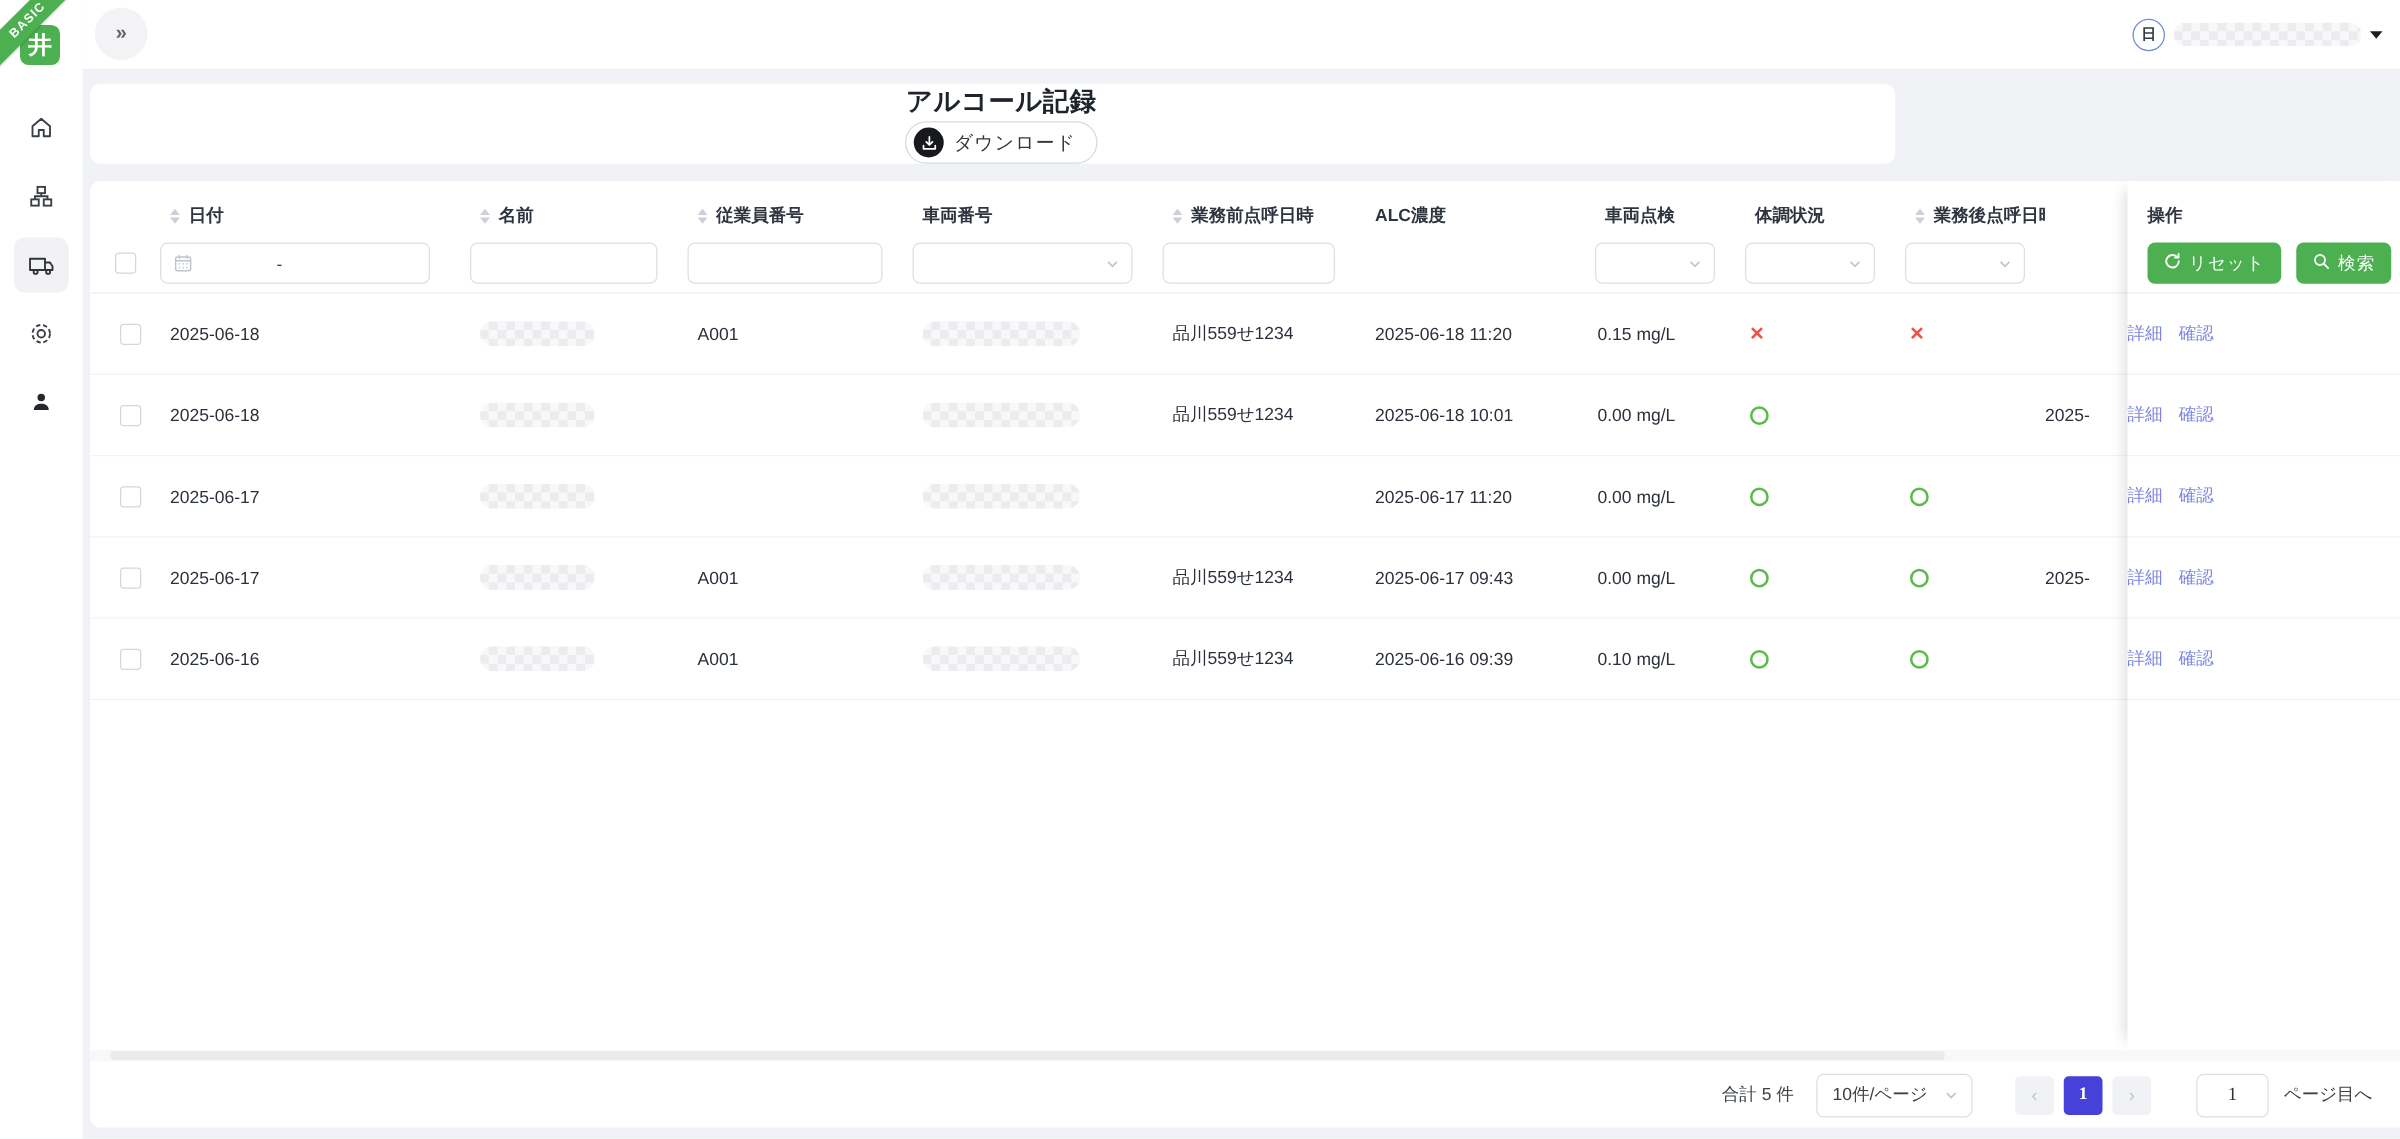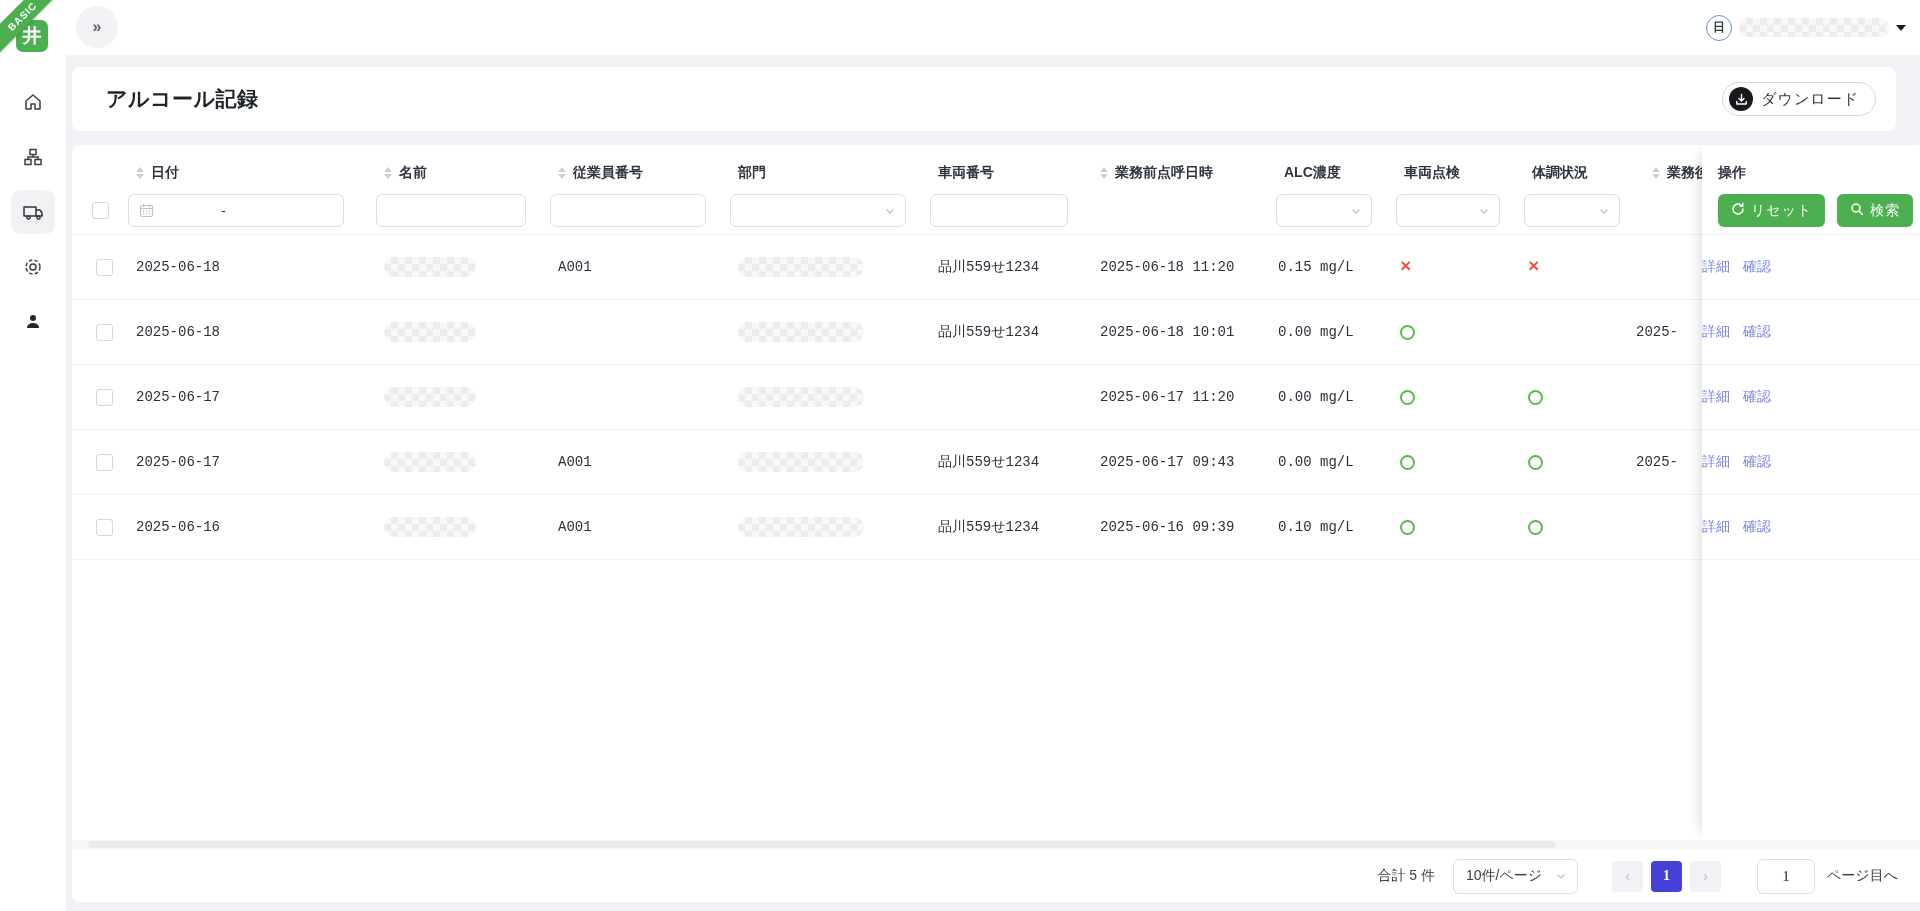--- a/index.html
+++ b/index.html
@@ -27,23 +27,23 @@
                   background:#f3f3f5; color:#5f6570; font-size:16px; font-weight:bold;
                   display:flex; align-items:center; justify-content:center; cursor:pointer; }
   .user-area { position:absolute; right:14px; top:0; height:55px; display:flex; align-items:center; gap:7px; }
   .avatar { width:26px; height:26px; border-radius:50%; border:1.5px solid #6e8fd0; color:#353a44;
             font-size:12px; font-weight:bold; display:flex; align-items:center; justify-content:center; }
   .user-pill { width:150px; height:19px; border-radius:10px; }
   .caret-down { width:0; height:0; border-left:5px solid transparent; border-right:5px solid transparent; border-top:6px solid #1c1e22; }
   .checker { background-image:conic-gradient(#ececee 25%, #f8f8fa 0 50%, #ececee 0 75%, #f8f8fa 0);
              background-size:14px 14px; border-radius:10px; }
   
-  .title-card { position:absolute; left:72px; top:67px; width:1824px; height:64px; background:#fff;
+  .title-card { position:absolute; left:72px; top:67px; width:1444px; height:64px; background:#fff;
                 border-radius:8px; display:flex; align-items:center; justify-content:space-between;
-                padding:0 20px 0 34px; }
+                padding:0 20px 0 34px;flex-direction:column; }
   .page-title { font-size:21px; font-weight:bold; color:#1f242b; letter-spacing:.5px; }
   .dl-btn { height:34px; border-radius:17px; border:1px solid #d6d9de; background:#fff;
             display:flex; align-items:center; gap:8px; padding:0 16px 0 6px; cursor:pointer; }
   .dl-circle { width:24px; height:24px; border-radius:50%; background:#17191c; display:flex; align-items:center; justify-content:center; }
   .dl-label { font-size:15px; color:#33373d; letter-spacing:1px; }
   
   .table-card { position:absolute; left:72px; top:145px; width:1856px; height:757px; background:#fff;
                 border-radius:8px; }
   .grid-row { display:grid; grid-template-columns:48px 248px 174px 180px 200px 162px 184px 120px 128px 120px 260px; }
   .thead-labels { height:42px; }
@@ -58,21 +58,21 @@
              margin-right:16px; font-size:13px; padding:0 8px; color:#333; outline:none; }
   .f-date { height:33px; border:1px solid #dcdfe4; border-radius:6px; background:#fff; width:216px;
             display:flex; align-items:center; padding:0 10px; gap:8px; cursor:pointer; }
   .f-date .sep { flex:0 0 auto; color:#3c4046; font-size:14px; margin:0 auto; transform:translateX(-24px); }
   .f-select { height:33px; border:1px solid #dcdfe4; border-radius:6px; background:#fff; width:100%;
               margin-right:16px; display:flex; align-items:center; justify-content:flex-end; padding:0 9px; cursor:pointer; }
   .cb { width:17px; height:17px; border:1px solid #d4d7dc; border-radius:3px; background:#fff; cursor:pointer; }
   .cb-cell { display:flex; align-items:center; justify-content:center; }
   .trow { height:65px; border-bottom:1px solid #f2f3f6; }
   .trow .cell { display:flex; align-items:center; padding-left:16px; font-size:14px; color:#2b313b;
-                white-space:nowrap; overflow:hidden;font-family:Liberation Mono, monospace; }
+                white-space:nowrap; overflow:hidden; }
   .blob { height:20px; }
   .alc-ok { color:#67c23a; }
   .alc-high { color:#f5564c; }
   .mark-x { color:#f3504a; font-size:19px; font-weight:bold; line-height:1; }
   .mark-o { width:15px; height:15px; border:2px solid #5abb49; border-radius:50%; }
   
   .ops-panel { position:absolute; top:0; right:0; width:226px; height:695px; background:#fff;
                border-radius:0 8px 0 0; box-shadow:-9px 0 12px -8px rgba(0,0,0,.16); z-index:3; }
   .ops-head { height:42px; display:flex; align-items:center; padding:14px 0 0 16px;
               font-size:14px; font-weight:bold; color:#2f3540; }
@@ -190,23 +190,20 @@
         <span>名前</span>
       </div>
       <div class="cell">
         <span class="sorter">
           <span class="up"></span>
           <span class="down"></span>
         </span>
         <span>従業員番号</span>
       </div>
       <div class="cell">
-        <span>部門</span>
-      </div>
-      <div class="cell">
         <span>車両番号</span>
       </div>
       <div class="cell">
         <span class="sorter">
           <span class="up"></span>
           <span class="down"></span>
         </span>
         <span>業務前点呼日時</span>
       </div>
       <div class="cell">

